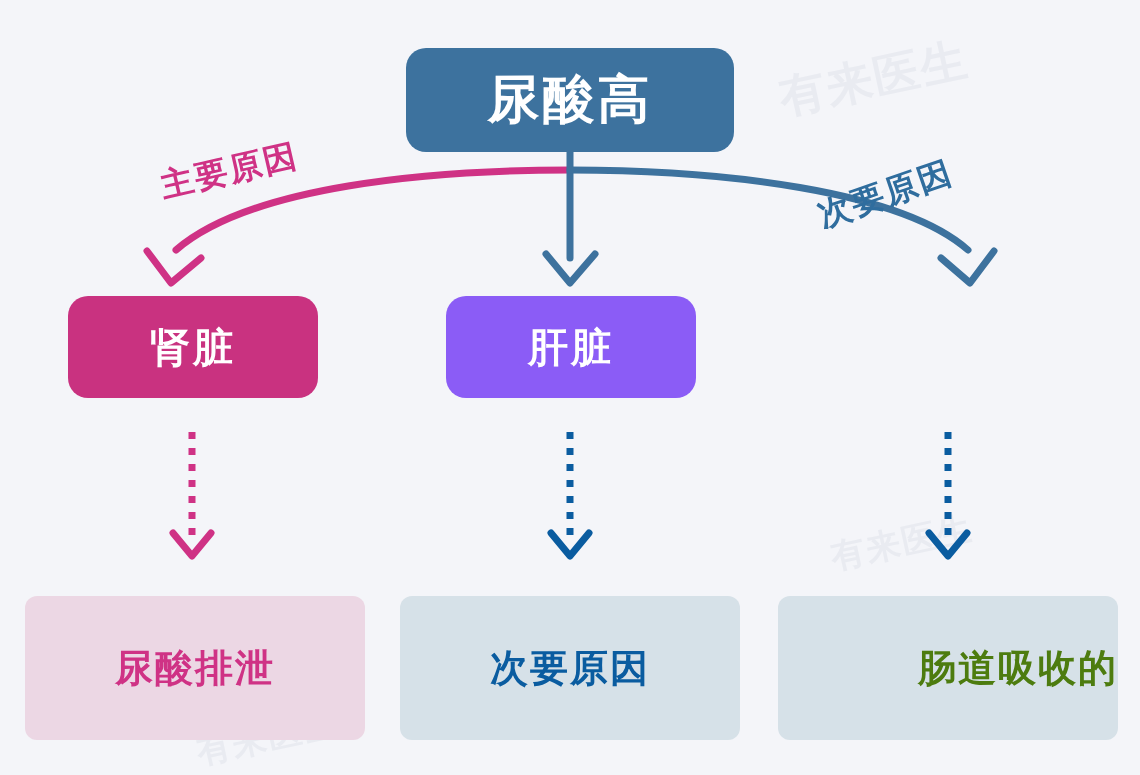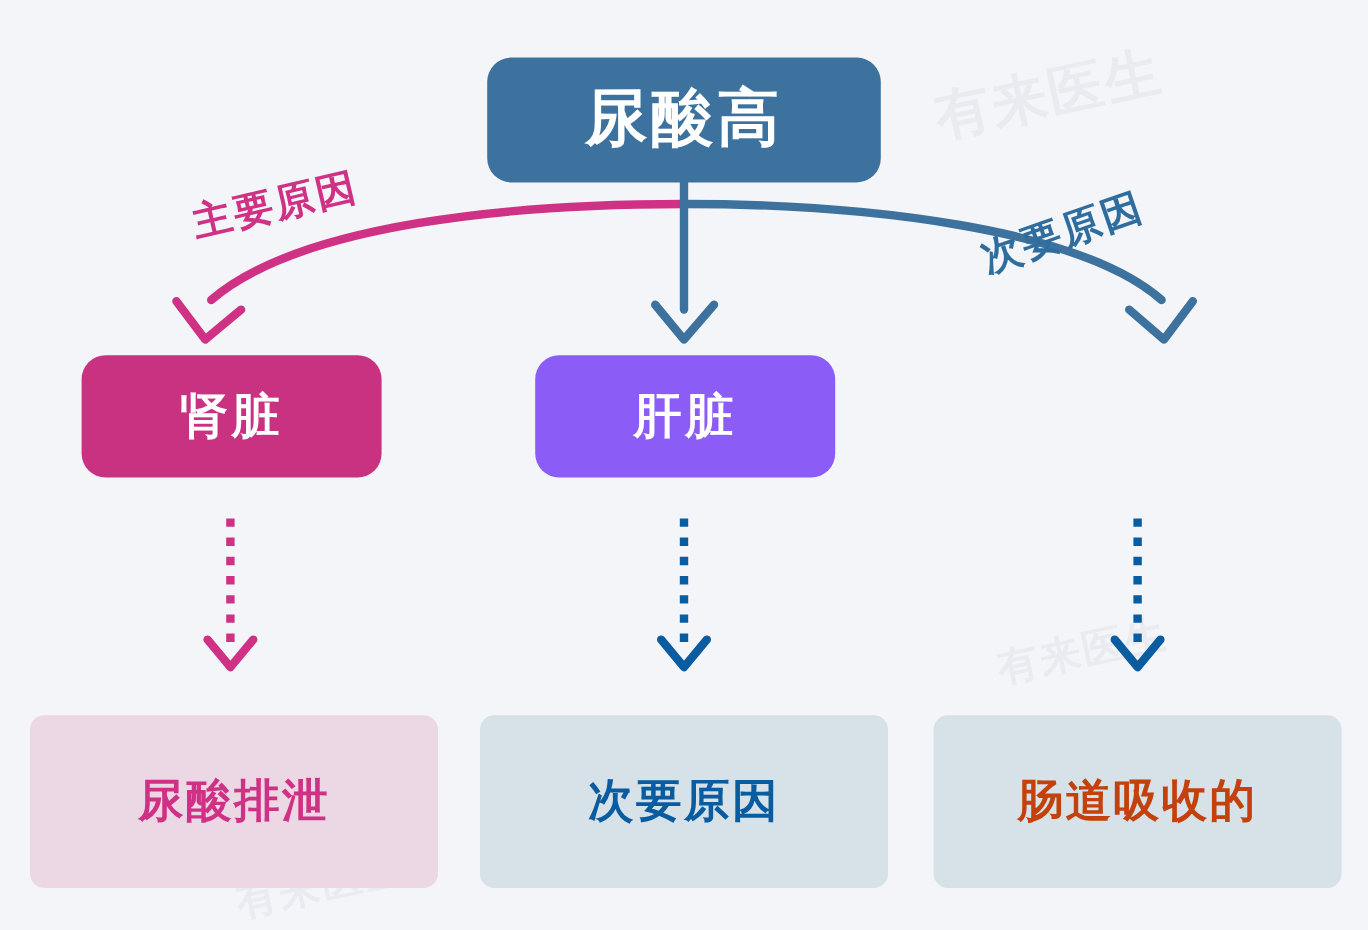--- a/index.html
+++ b/index.html
@@ -70,21 +70,21 @@
 
   .box-result {
     width: 340px; height: 144px;
     top: 596px;
     font-size: 38px;
     letter-spacing: 2px;
     border-radius: 12px;
   }
   .box-res-1 { left: 25px;  background: #ecd7e4; color: #cf3285; }
   .box-res-2 { left: 400px; background: #d6e1e8; color: #0a5ca0; }
-  .box-res-3 { left: 778px; background: #d6e1e8; color: #c2410c; }
+  .box-res-3 { left: 778px; background: #d6e1e8; color: #4d7c0f; justify-content: flex-end; }
   .box-result .line { display: block; }
 
   
   .branch-label {
     position: absolute;
     font-size: 33px;
     font-weight: 700;
     letter-spacing: 2px;
     white-space: nowrap;
   }

